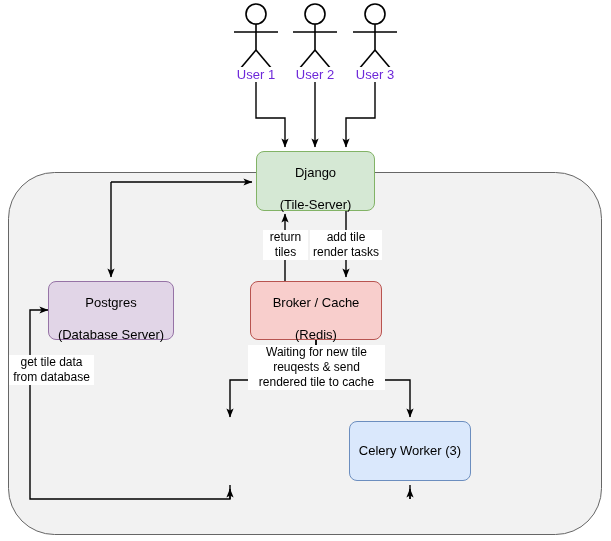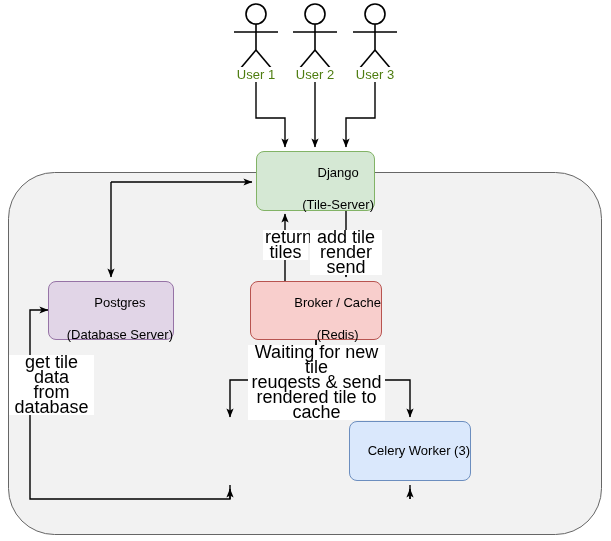--- a/index.html
+++ b/index.html
@@ -23,45 +23,45 @@
     height: 541px;
   }
   .node {
     position: absolute;
     box-sizing: border-box;
     border-radius: 8px;
     border-width: 1px;
     border-style: solid;
     display: flex;
     align-items: center;
-    justify-content: flex-end;
+    justify-content: center;
     text-align: center;
     font-size: 13px;
     line-height: 16px;
     color: #000000;
   }
   .node-text {
     white-space: pre-line;
   }
   .edge-label {
     position: absolute;
     background: #ffffff;
-    font-size: 18px;
+    font-size: 12px;
     line-height: 15px;
     color: #000000;
     text-align: center;
     white-space: pre-line;
     padding: 0 2px;
     box-sizing: border-box;
   }
   .actor-label {
     position: absolute;
     font-size: 13px;
     line-height: 15px;
-    color: #4d7c0f;
+    color: #6d28d9;
     text-align: center;
     background: #ffffff;
     white-space: nowrap;
   }
 </style>
 </head>
 <body>
 
 <div id="canvas">
 
@@ -145,21 +145,21 @@
 
 
   <div class="node" style="left:349px; top:421px; width:122px; height:60px; background:#dae8fc; border-color:#6c8ebf;">
     <div class="node-text">Celery Worker (3)</div>
   </div>
 
   <div class="edge-label" style="left:263px; top:230px; width:45px;">return
 tiles</div>
 
   <div class="edge-label" style="left:310px; top:230px; width:72px;">add tile
-render send</div>
+render tasks</div>
 
   <div class="edge-label" style="left:9px; top:355px; width:85px;">get tile data
 from database</div>
 
   <div class="edge-label" style="left:248px; top:345px; width:137px;">Waiting for new tile
 reuqests &amp; send
 rendered tile to cache</div>
 
 </div>
 

